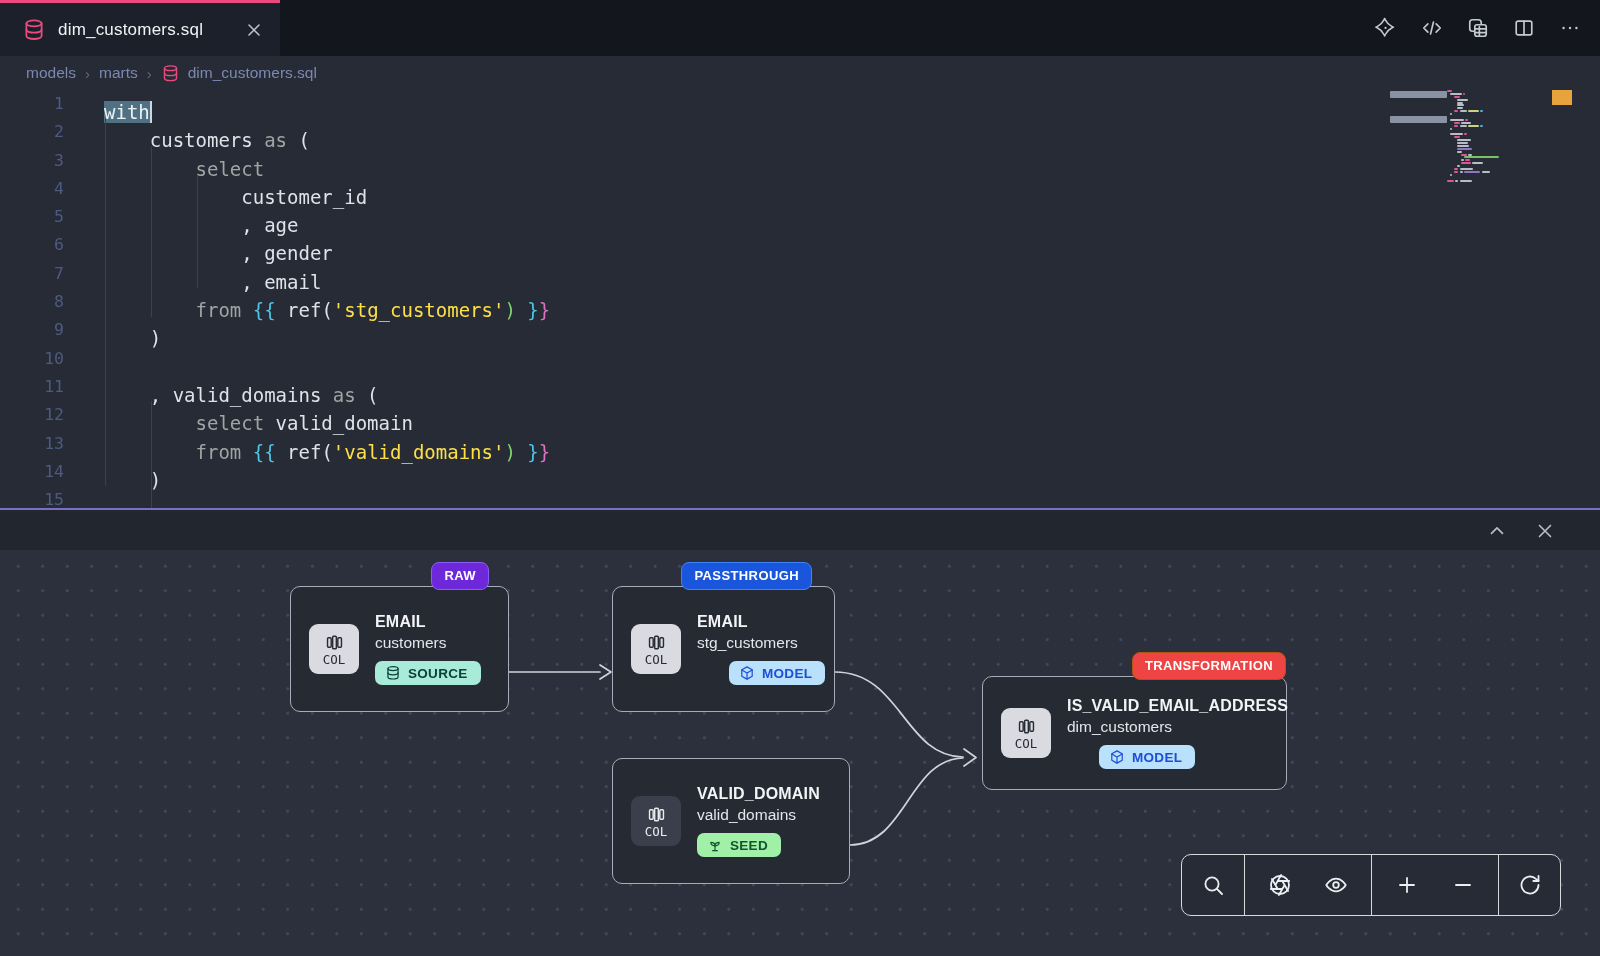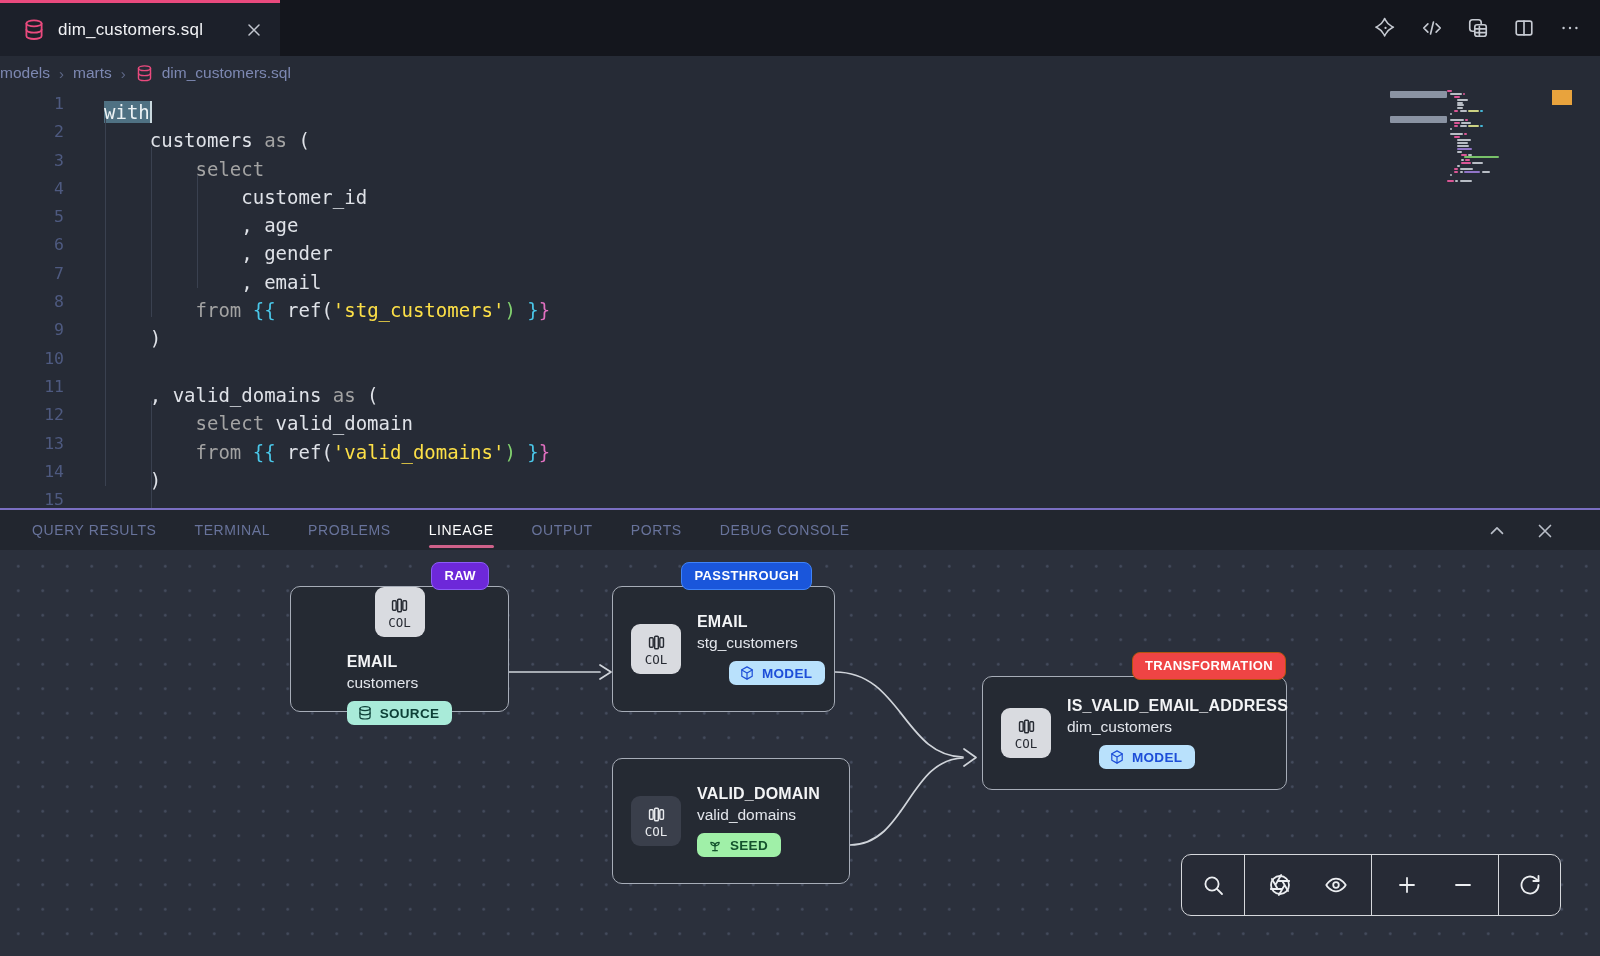--- a/index.html
+++ b/index.html
@@ -17,21 +17,21 @@
     cursor:pointer;
   }
   .tab-label { font-size:17px; color:#f1f2f5; letter-spacing:.2px; flex:1; }
   .tab-close { color:#c2c6cf; width:20px; height:20px; display:flex; align-items:center; justify-content:center; }
   .titlebar-actions { position:absolute; right:18px; top:0; height:56px; display:flex; align-items:center; gap:22px; }
   .tb-icon { width:24px; height:24px; color:#c6cad2; display:flex; align-items:center; justify-content:center; cursor:pointer; }
   .tb-icon svg { width:22px; height:22px; }
   
   .breadcrumb {
     position:absolute; left:0; top:56px; width:1496px; height:34px; background:#262b36;
-    display:flex; align-items:center; gap:9px; font-size:15.5px; color:#7d88b2;
+    display:flex; align-items:center; padding-left:26px; gap:9px; font-size:15.5px; color:#7d88b2;
   }
   .crumb { display:flex; align-items:center; gap:8px; cursor:pointer; }
   .crumb-sep { color:#5d6787; font-size:15px; }
   
   .editor { position:absolute; left:0; top:90px; width:1600px; height:418px; background:#262b36; overflow:hidden; }
   .gutter { position:absolute; left:0; top:0; width:64px; text-align:right;
     font-family:"DejaVu Sans Mono", monospace; font-size:16.5px; color:#4e5a80; line-height:28.3px; }
   .code { position:absolute; left:104px; top:8px; white-space:pre;
     font-family:"DejaVu Sans Mono", monospace; font-size:19px; line-height:28.3px; }
   .code-line { height:28.3px; }
@@ -326,29 +326,20 @@
           <span class="mm-seg mm-w" style="left: 12.65px; width: 12.65px;"></span>
         </div>
         <div class="mm-row"></div>
       </div>
     <div class="mm-deco" style="left:1390px; top:1px; width:57px; height:7px;"></div>
     <div class="mm-deco" style="left:1390px; top:26px; width:57px; height:7px;"></div>
     <div class="overview-marker" style="left:1552px; top:-2px; width:20px; height:17px;"></div>
   </div>
 
   <div class="panel-header">
-    <div style="display:flex; gap:38px; align-items:center;" id="panel-tabs">
-        <div class="panel-tab">QUERY RESULTS</div>
-        <div class="panel-tab">TERMINAL</div>
-        <div class="panel-tab">PROBLEMS</div>
-        <div class="panel-tab active">LINEAGE</div>
-        <div class="panel-tab">OUTPUT</div>
-        <div class="panel-tab">PORTS</div>
-        <div class="panel-tab">DEBUG CONSOLE</div>
-      </div>
     <div class="panel-header-icons" id="panel-header-icons">
         <span class="ph-icon"><span style="display: inline-flex; width: 22px; height: 22px;">
             <svg viewBox="0 0 24 24" fill="none" stroke="currentColor" stroke-width="1.8" stroke-linecap="round" stroke-linejoin="round" style="width:100%;height:100%">
               <path d="M6 14.5l6-6 6 6"></path>
             </svg>
           </span></span>
         <span class="ph-icon"><span style="display: inline-flex; width: 22px; height: 22px;">
             <svg viewBox="0 0 24 24" fill="none" stroke="currentColor" stroke-width="1.8" stroke-linecap="round" stroke-linejoin="round" style="width:100%;height:100%">
               <path d="M6 6l12 12M18 6L6 18"></path>
             </svg>
@@ -360,21 +351,21 @@
     <svg class="edges" width="1600" height="406">
       <g fill="none" stroke="#d0d4da" stroke-width="1.7" stroke-linecap="round" stroke-linejoin="round">
         <path d="M509 122 L600 122"></path>
         <path d="M600 115 L611 122 L600 129"></path>
         <path d="M835 122 C 901 122, 904 206, 963 207"></path>
         <path d="M850 295 C 906 295, 909 209, 963 208"></path>
         <path d="M964 199 L976 207.5 L964 216"></path>
       </g>
     </svg>
     <div id="nodes">
-        <div class="node" style="left: 290px; top: 36px; width: 219px; height: 126px; flex-direction: column;">
+        <div class="node" style="left: 290px; top: 36px; width: 219px; height: 126px;">
           <div class="tag-badge tag-raw" style="right: 19px;">RAW</div>
           <div class="col-block">
             <span style="display: inline-flex; width: 19px; height: 19px;">
               <svg viewBox="0 0 24 24" fill="none" stroke="currentColor" stroke-width="1.8" stroke-linecap="round" stroke-linejoin="round" style="width:100%;height:100%">
                 <rect x="3.2" y="6" width="4.6" height="12" rx="1.2"></rect>
                 <rect x="9.7" y="4" width="4.6" height="16" rx="1.2"></rect>
                 <rect x="16.2" y="6" width="4.6" height="12" rx="1.2"></rect>
               </svg>
             </span>
             <span class="col-label">COL</span>

